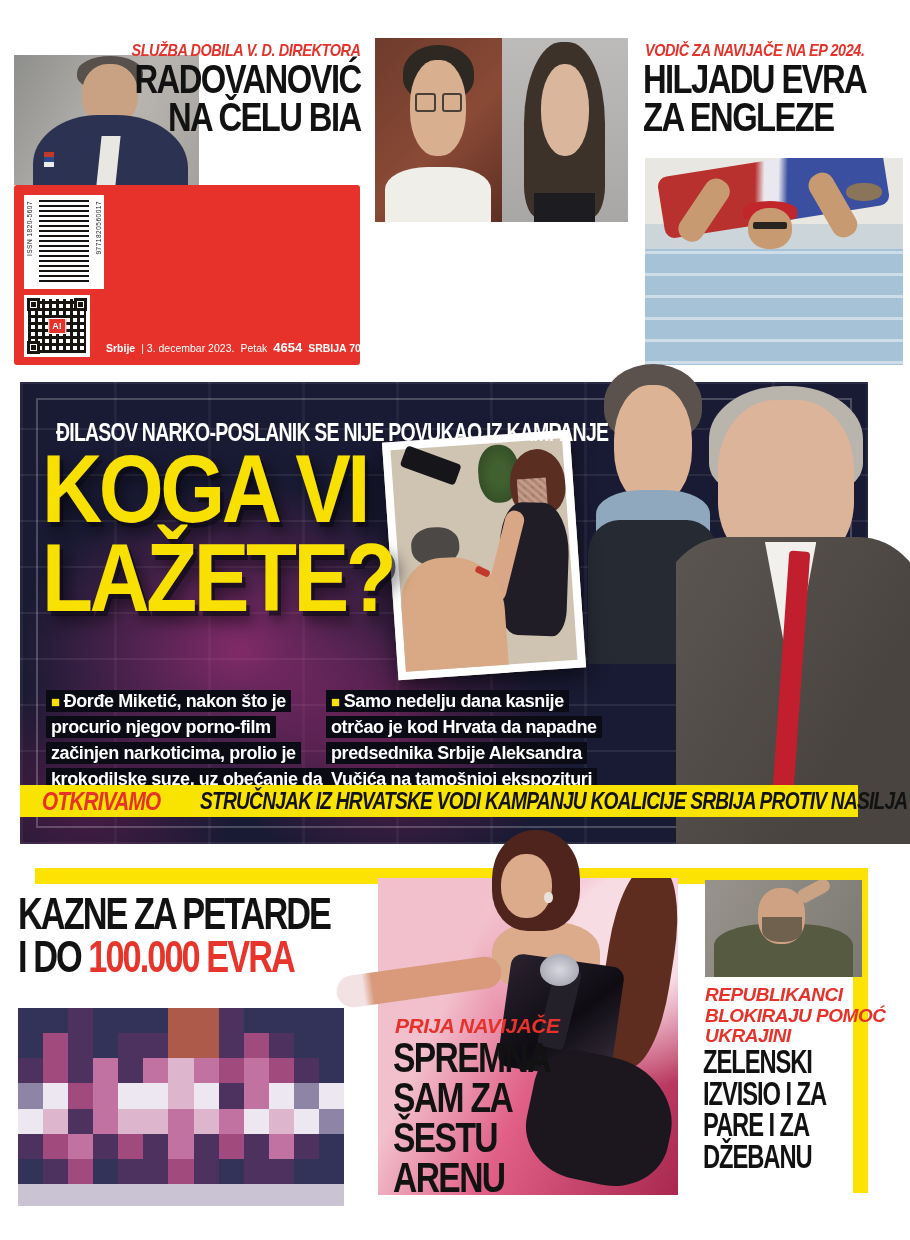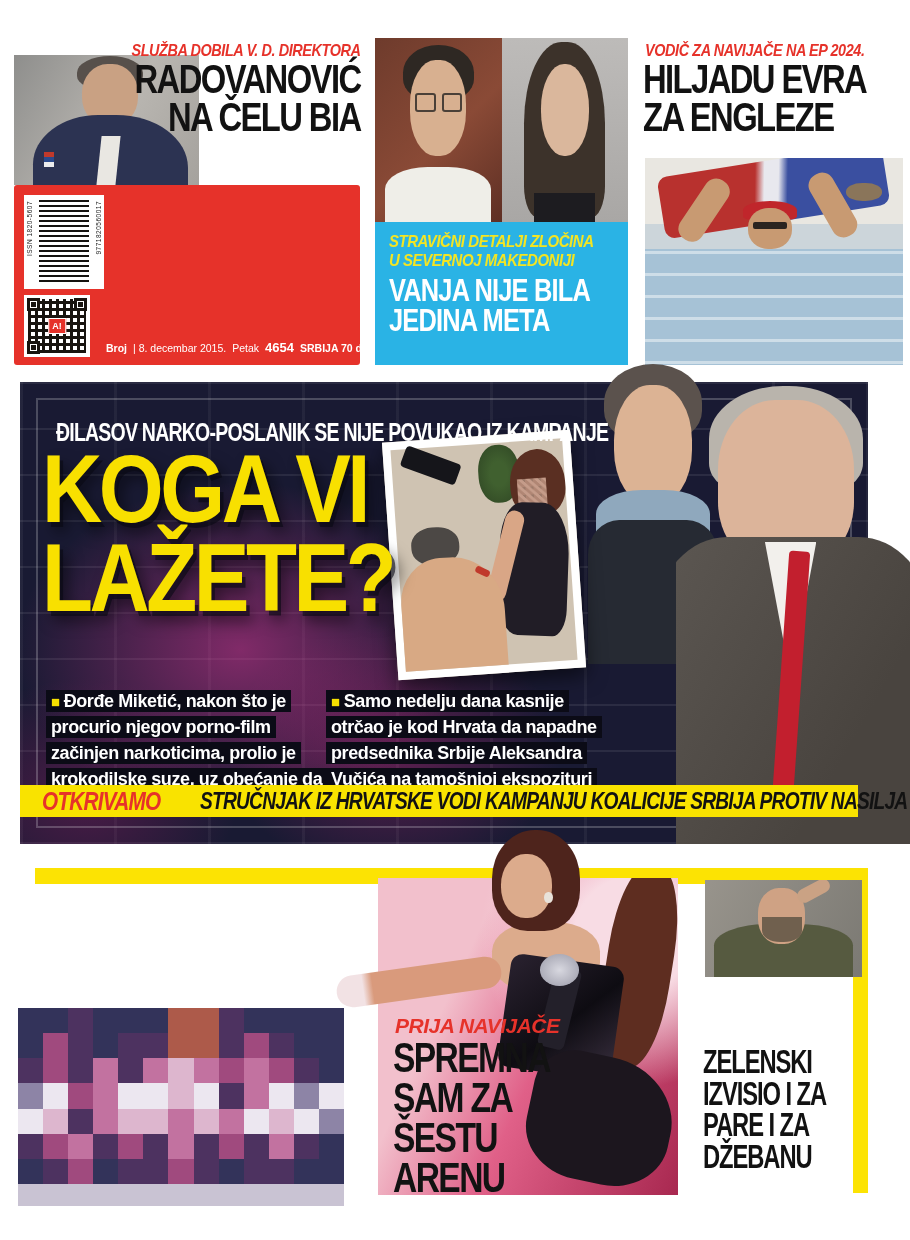--- a/index.html
+++ b/index.html
@@ -199,51 +199,41 @@
     </div>
     <div class="qr">
       <div class="qr-in">
         <div class="qr-c qr-c1"></div>
         <div class="qr-c qr-c2"></div>
         <div class="qr-c qr-c3"></div>
         <div class="qr-badge">A!</div>
       </div>
     </div>
     <div class="mast-date">
-      <span class="md-b">Broj</span>
-      <span>| 8. decembar 2015.</span>
+      <span class="md-b">Srbije</span>
+      <span>| 3. decembar 2023.</span>
       <span>Petak</span>
       <span class="md-num">4654</span>
       <span class="md-b">SRBIJA 70 din.</span>
       <span class="md-tiny">MKD 30 den. CG 0,70 €, BIH 0,50 KM</span>
     </div>
   </div>
 
   <div class="abs photo ph-duo">
     <div class="duo-l">
       <div class="dl-hair"></div>
       <div class="dl-face"></div>
       <div class="dl-glass"></div>
       <div class="dl-glass dl-glass2"></div>
       <div class="dl-shirt"></div>
     </div>
     <div class="duo-r">
       <div class="dr-hair"></div>
       <div class="dr-face"></div>
       <div class="dr-top"></div>
-    </div>
-  </div>
-  <div class="abs tm-box">
-    <div class="tm-kicker">
-      <div>STRAVIČNI DETALJI ZLOČINA</div>
-      <div>U SEVERNOJ MAKEDONIJI</div>
-    </div>
-    <div class="tm-head">
-      <div>VANJA NIJE BILA</div>
-      <div>JEDINA META</div>
     </div>
   </div>
 
   <div class="abs kicker tr-kicker">VODIČ ZA NAVIJAČE NA EP 2024.</div>
   <div class="abs hblack tr-head">
     <div>HILJADU EVRA</div>
     <div>ZA ENGLEZE</div>
   </div>
   <div class="abs photo ph-fan">
     <div class="fan-seats"></div>
@@ -299,20 +289,27 @@
   </div>
 
   <div class="abs strip">
     <span class="strip-tag">OTKRIVAMO</span>
     <span class="strip-text">STRUČNJAK IZ HRVATSKE VODI KAMPANJU KOALICIJE SRBIJA PROTIV NASILJA</span>
   </div>
 
   <div class="abs ybar-top"></div>
   <div class="abs ybar-right"></div>
 
+  <div class="abs kazne">
+    <div class="row">KAZNE ZA PETARDE</div>
+    <div class="row">
+      <span>I DO</span>
+      <span class="red">100.000 EVRA</span>
+    </div>
+  </div>
   <div class="abs mosaic" id="mosaic">
       <div style="background: rgb(51, 51, 90);"></div>
       <div style="background: rgb(51, 51, 90);"></div>
       <div style="background: rgb(77, 50, 96);"></div>
       <div style="background: rgb(51, 51, 90);"></div>
       <div style="background: rgb(51, 51, 90);"></div>
       <div style="background: rgb(51, 51, 90);"></div>
       <div style="background: rgb(173, 90, 74);"></div>
       <div style="background: rgb(173, 90, 74);"></div>
       <div style="background: rgb(77, 50, 96);"></div>
@@ -422,20 +419,25 @@
     <div>ŠESTU</div>
     <div>ARENU</div>
   </div>
 
   <div class="abs photo ph-zel">
     <div class="zl-jacket"></div>
     <div class="zl-head"></div>
     <div class="zl-beard"></div>
     <div class="zl-hand"></div>
   </div>
+  <div class="abs kicker zel-kicker">
+    <div>REPUBLIKANCI</div>
+    <div>BLOKIRAJU POMOĆ</div>
+    <div>UKRAJINI</div>
+  </div>
   <div class="abs zel-head-text">
     <div>ZELENSKI</div>
     <div>IZVISIO I ZA</div>
     <div>PARE I ZA</div>
     <div>DŽEBANU</div>
   </div>
 
 </div>
 
 </body></html>

